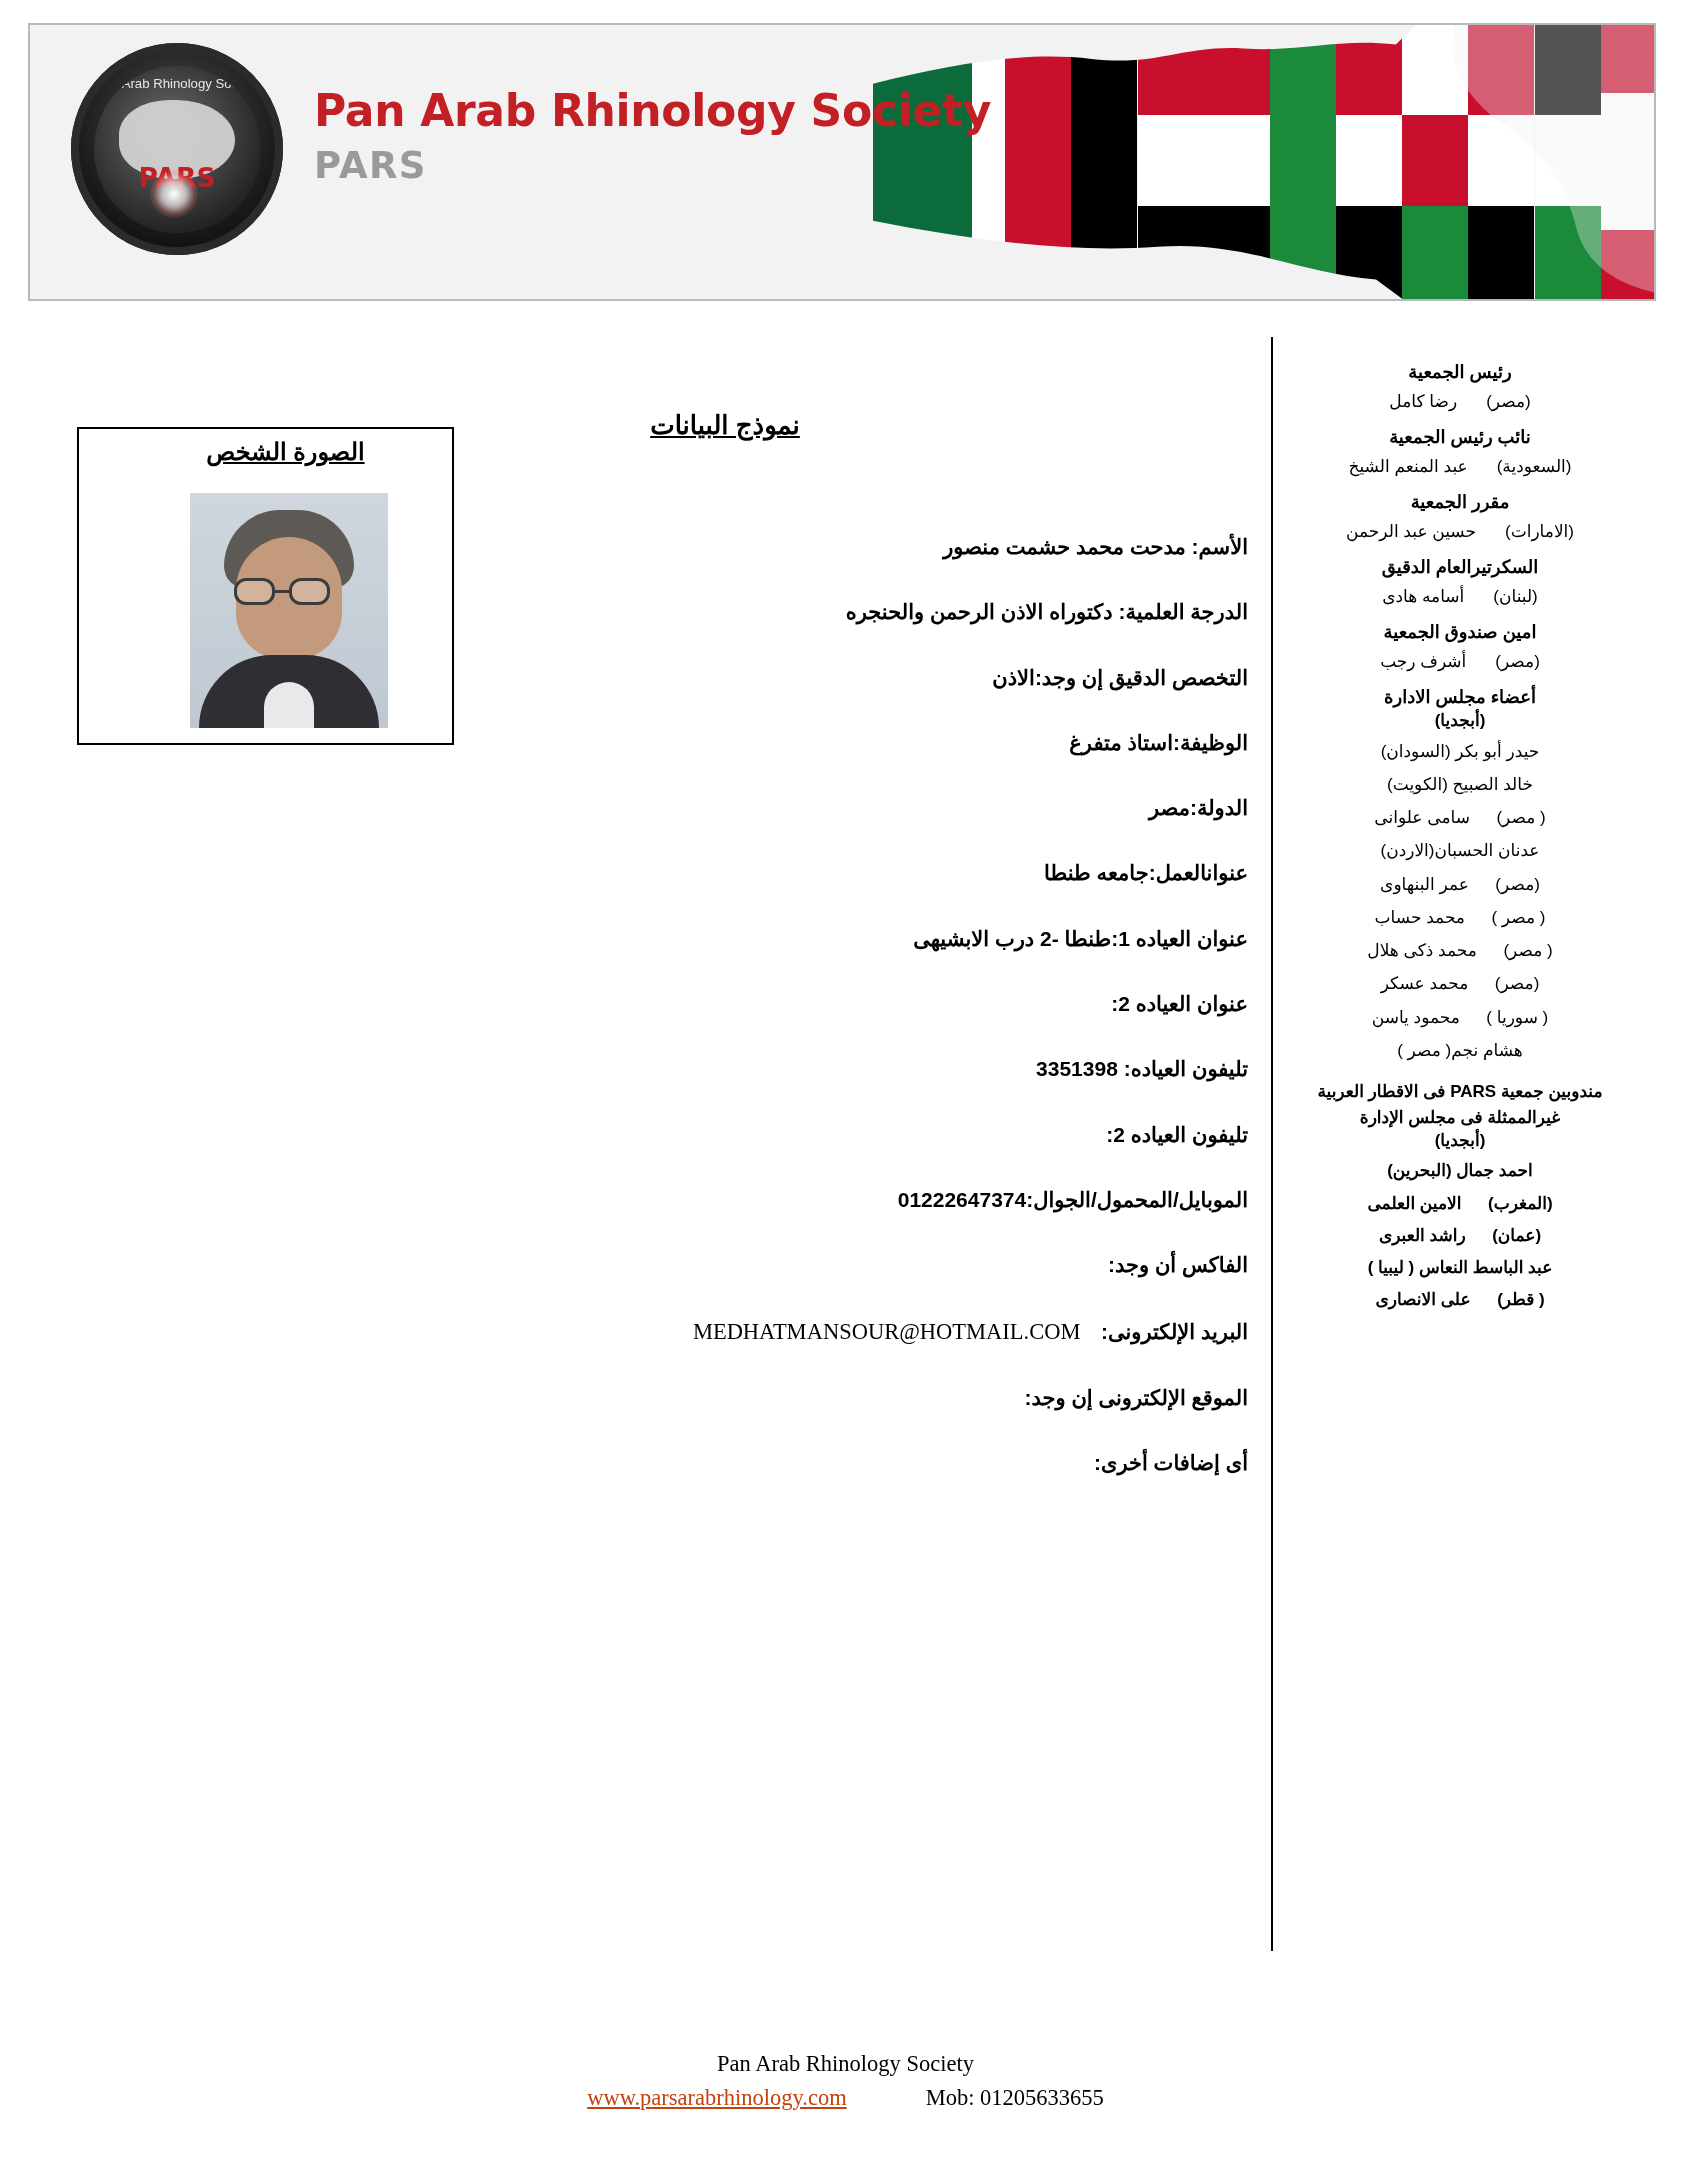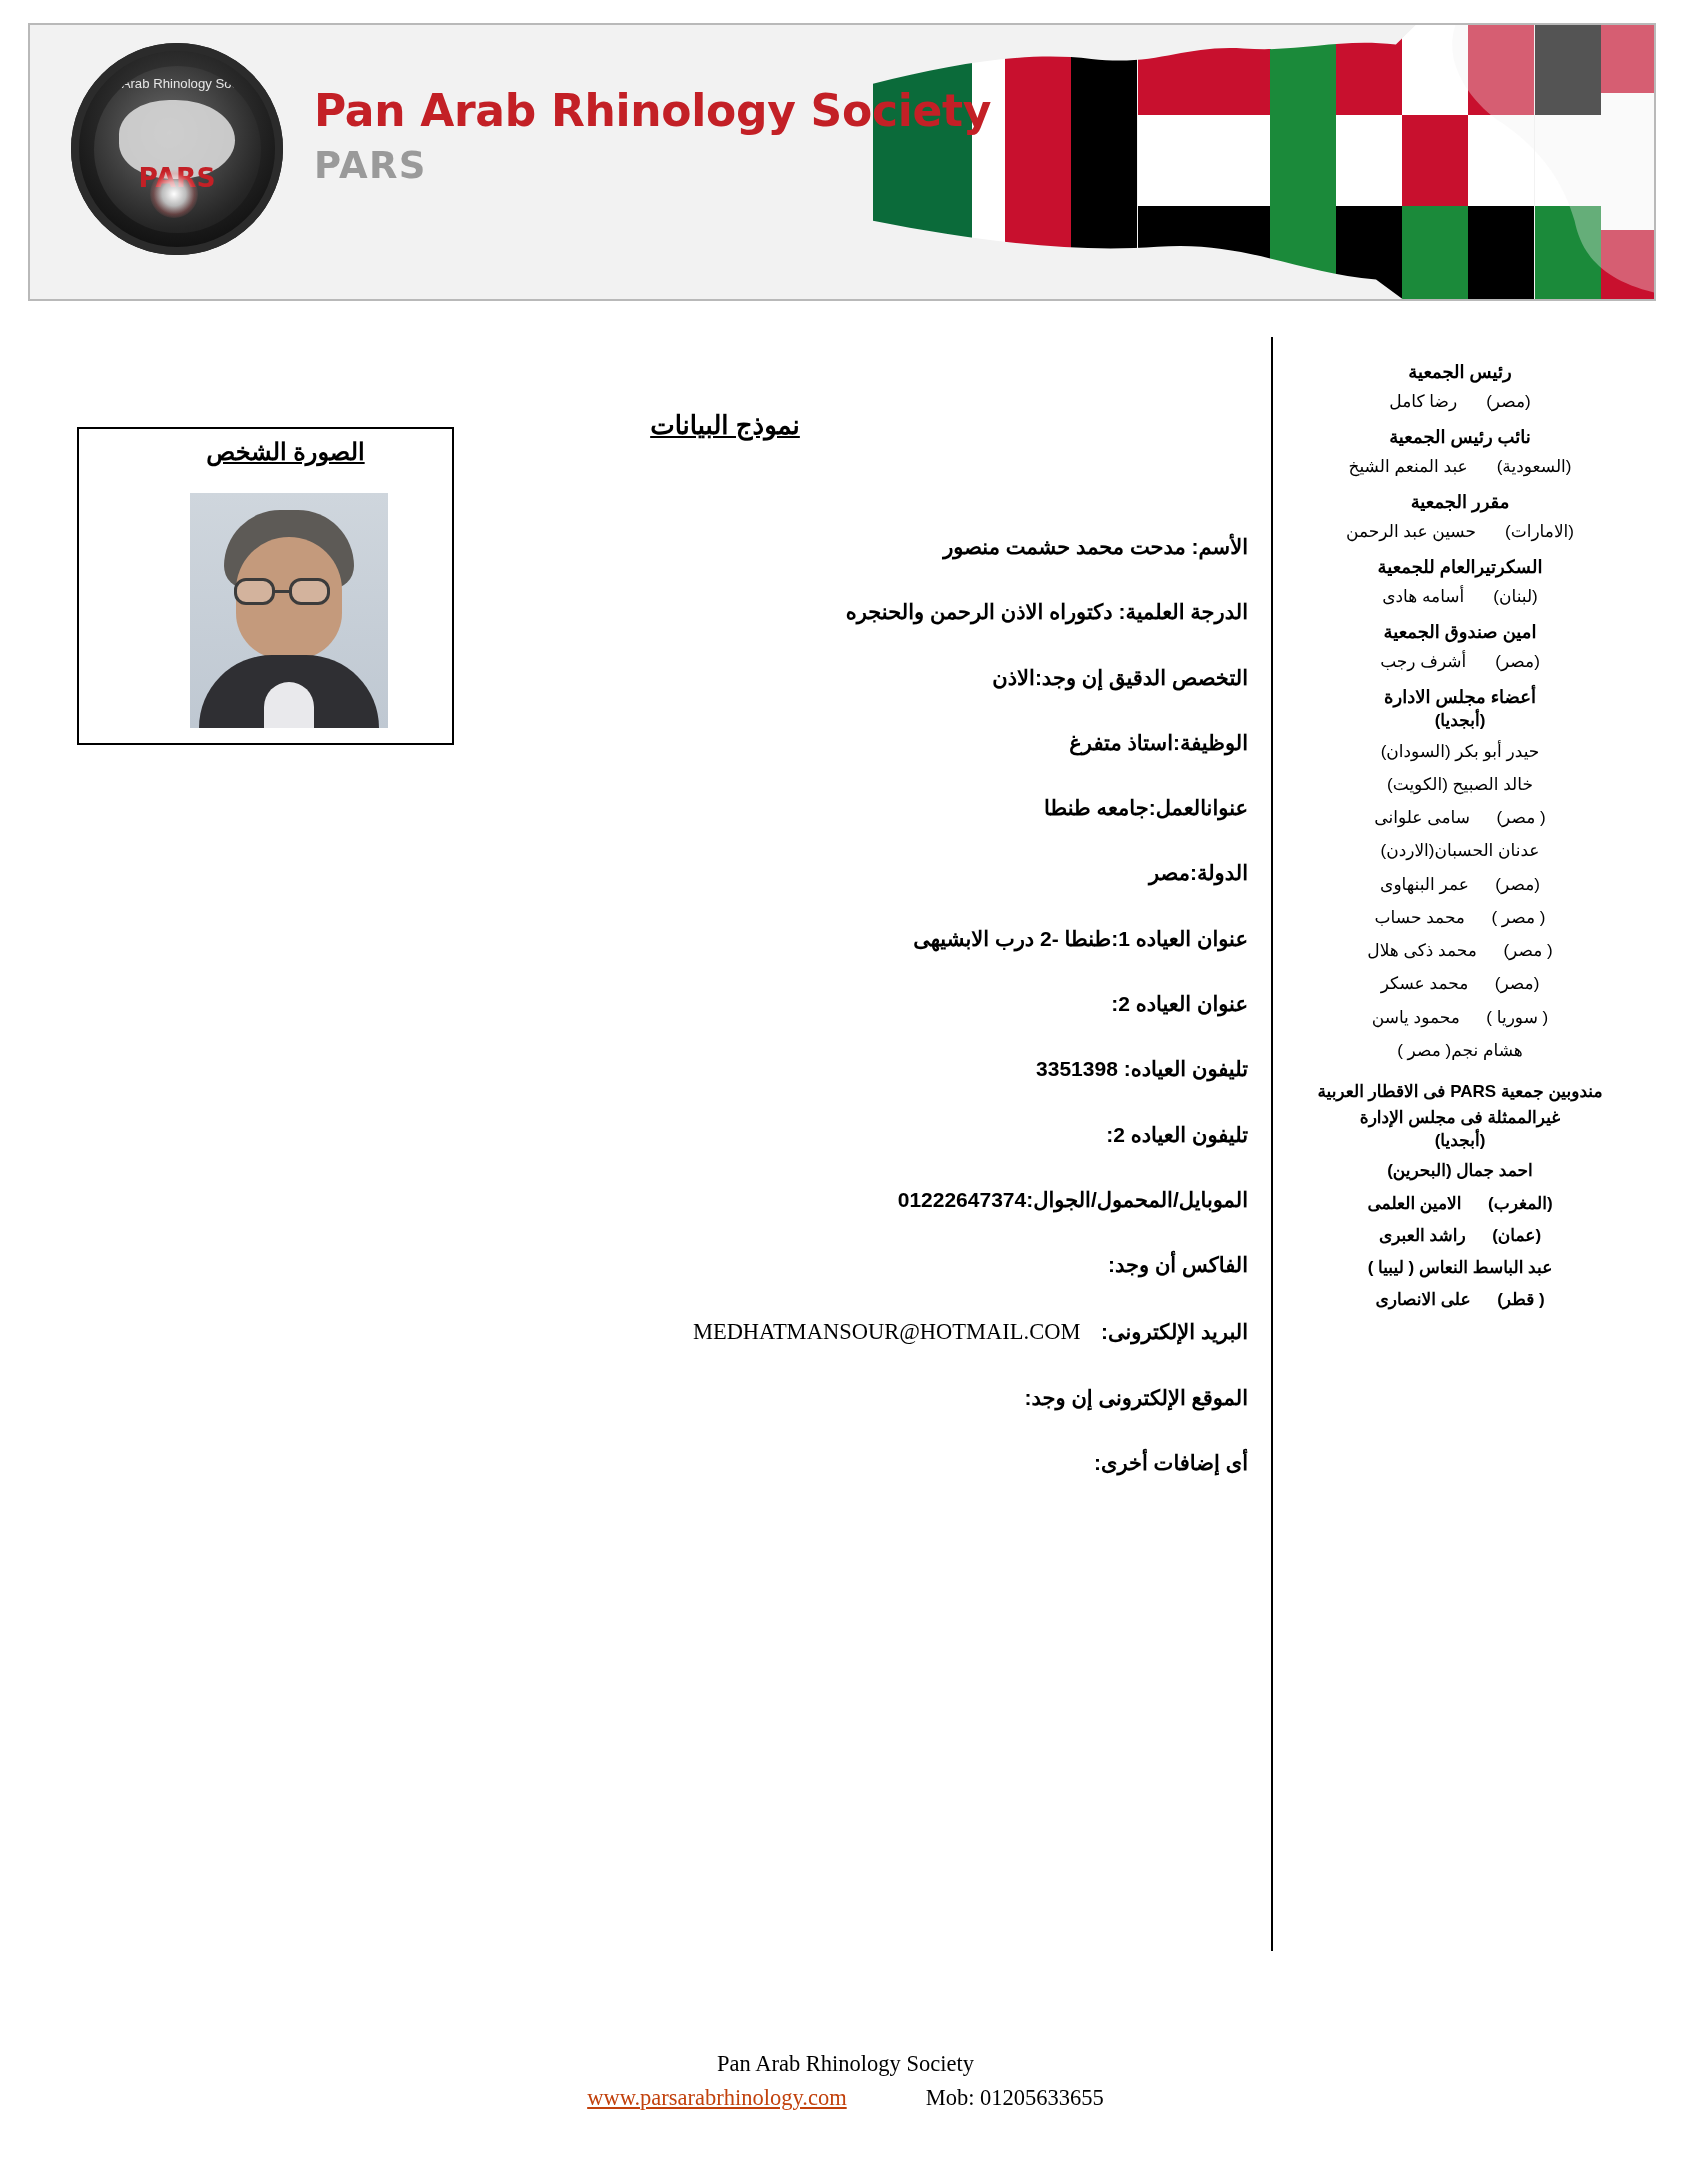--- a/index.html
+++ b/index.html
@@ -429,22 +429,22 @@
       <div class="ph-body"></div>
       <div class="ph-shirt"></div>
     </div>
   </div>
 
   <div class="fields">
     <div class="field">الأسم: مدحت محمد حشمت منصور</div>
     <div class="field">الدرجة العلمية: دكتوراه الاذن الرحمن والحنجره</div>
     <div class="field">التخصص الدقيق إن وجد:الاذن</div>
     <div class="field">الوظيفة:استاذ متفرغ</div>
+    <div class="field">الدولة:مصر</div>
     <div class="field">عنوانالعمل:جامعه طنطا</div>
-    <div class="field">الدولة:مصر</div>
     <div class="field">عنوان العياده 1:طنطا -2 درب الابشيهى</div>
     <div class="field">عنوان العياده 2:</div>
     <div class="field">تليفون العياده: 3351398</div>
     <div class="field">تليفون العياده 2:</div>
     <div class="field">الموبايل/المحمول/الجوال:01222647374</div>
     <div class="field">الفاكس أن وجد:</div>
     <div class="field email">
       <span>البريد الإلكترونى:</span>
       <span class="mail">MEDHATMANSOUR@HOTMAIL.COM</span>
     </div>
@@ -472,21 +472,21 @@
 
     <div class="block">
       <div class="role">مقرر الجمعية</div>
       <div class="person">
         <span class="ct">(الامارات)</span>
         <span class="nm">حسين عبد الرحمن</span>
       </div>
     </div>
 
     <div class="block">
-      <div class="role">السكرتيرالعام للجمعية</div>
+      <div class="role">السكرتيرالعام الدقيق</div>
       <div class="person">
         <span class="ct">(لبنان)</span>
         <span class="nm">أسامه هادى</span>
       </div>
     </div>
 
     <div class="block">
       <div class="role">امين صندوق الجمعية</div>
       <div class="person">
         <span class="ct">(مصر)</span>

